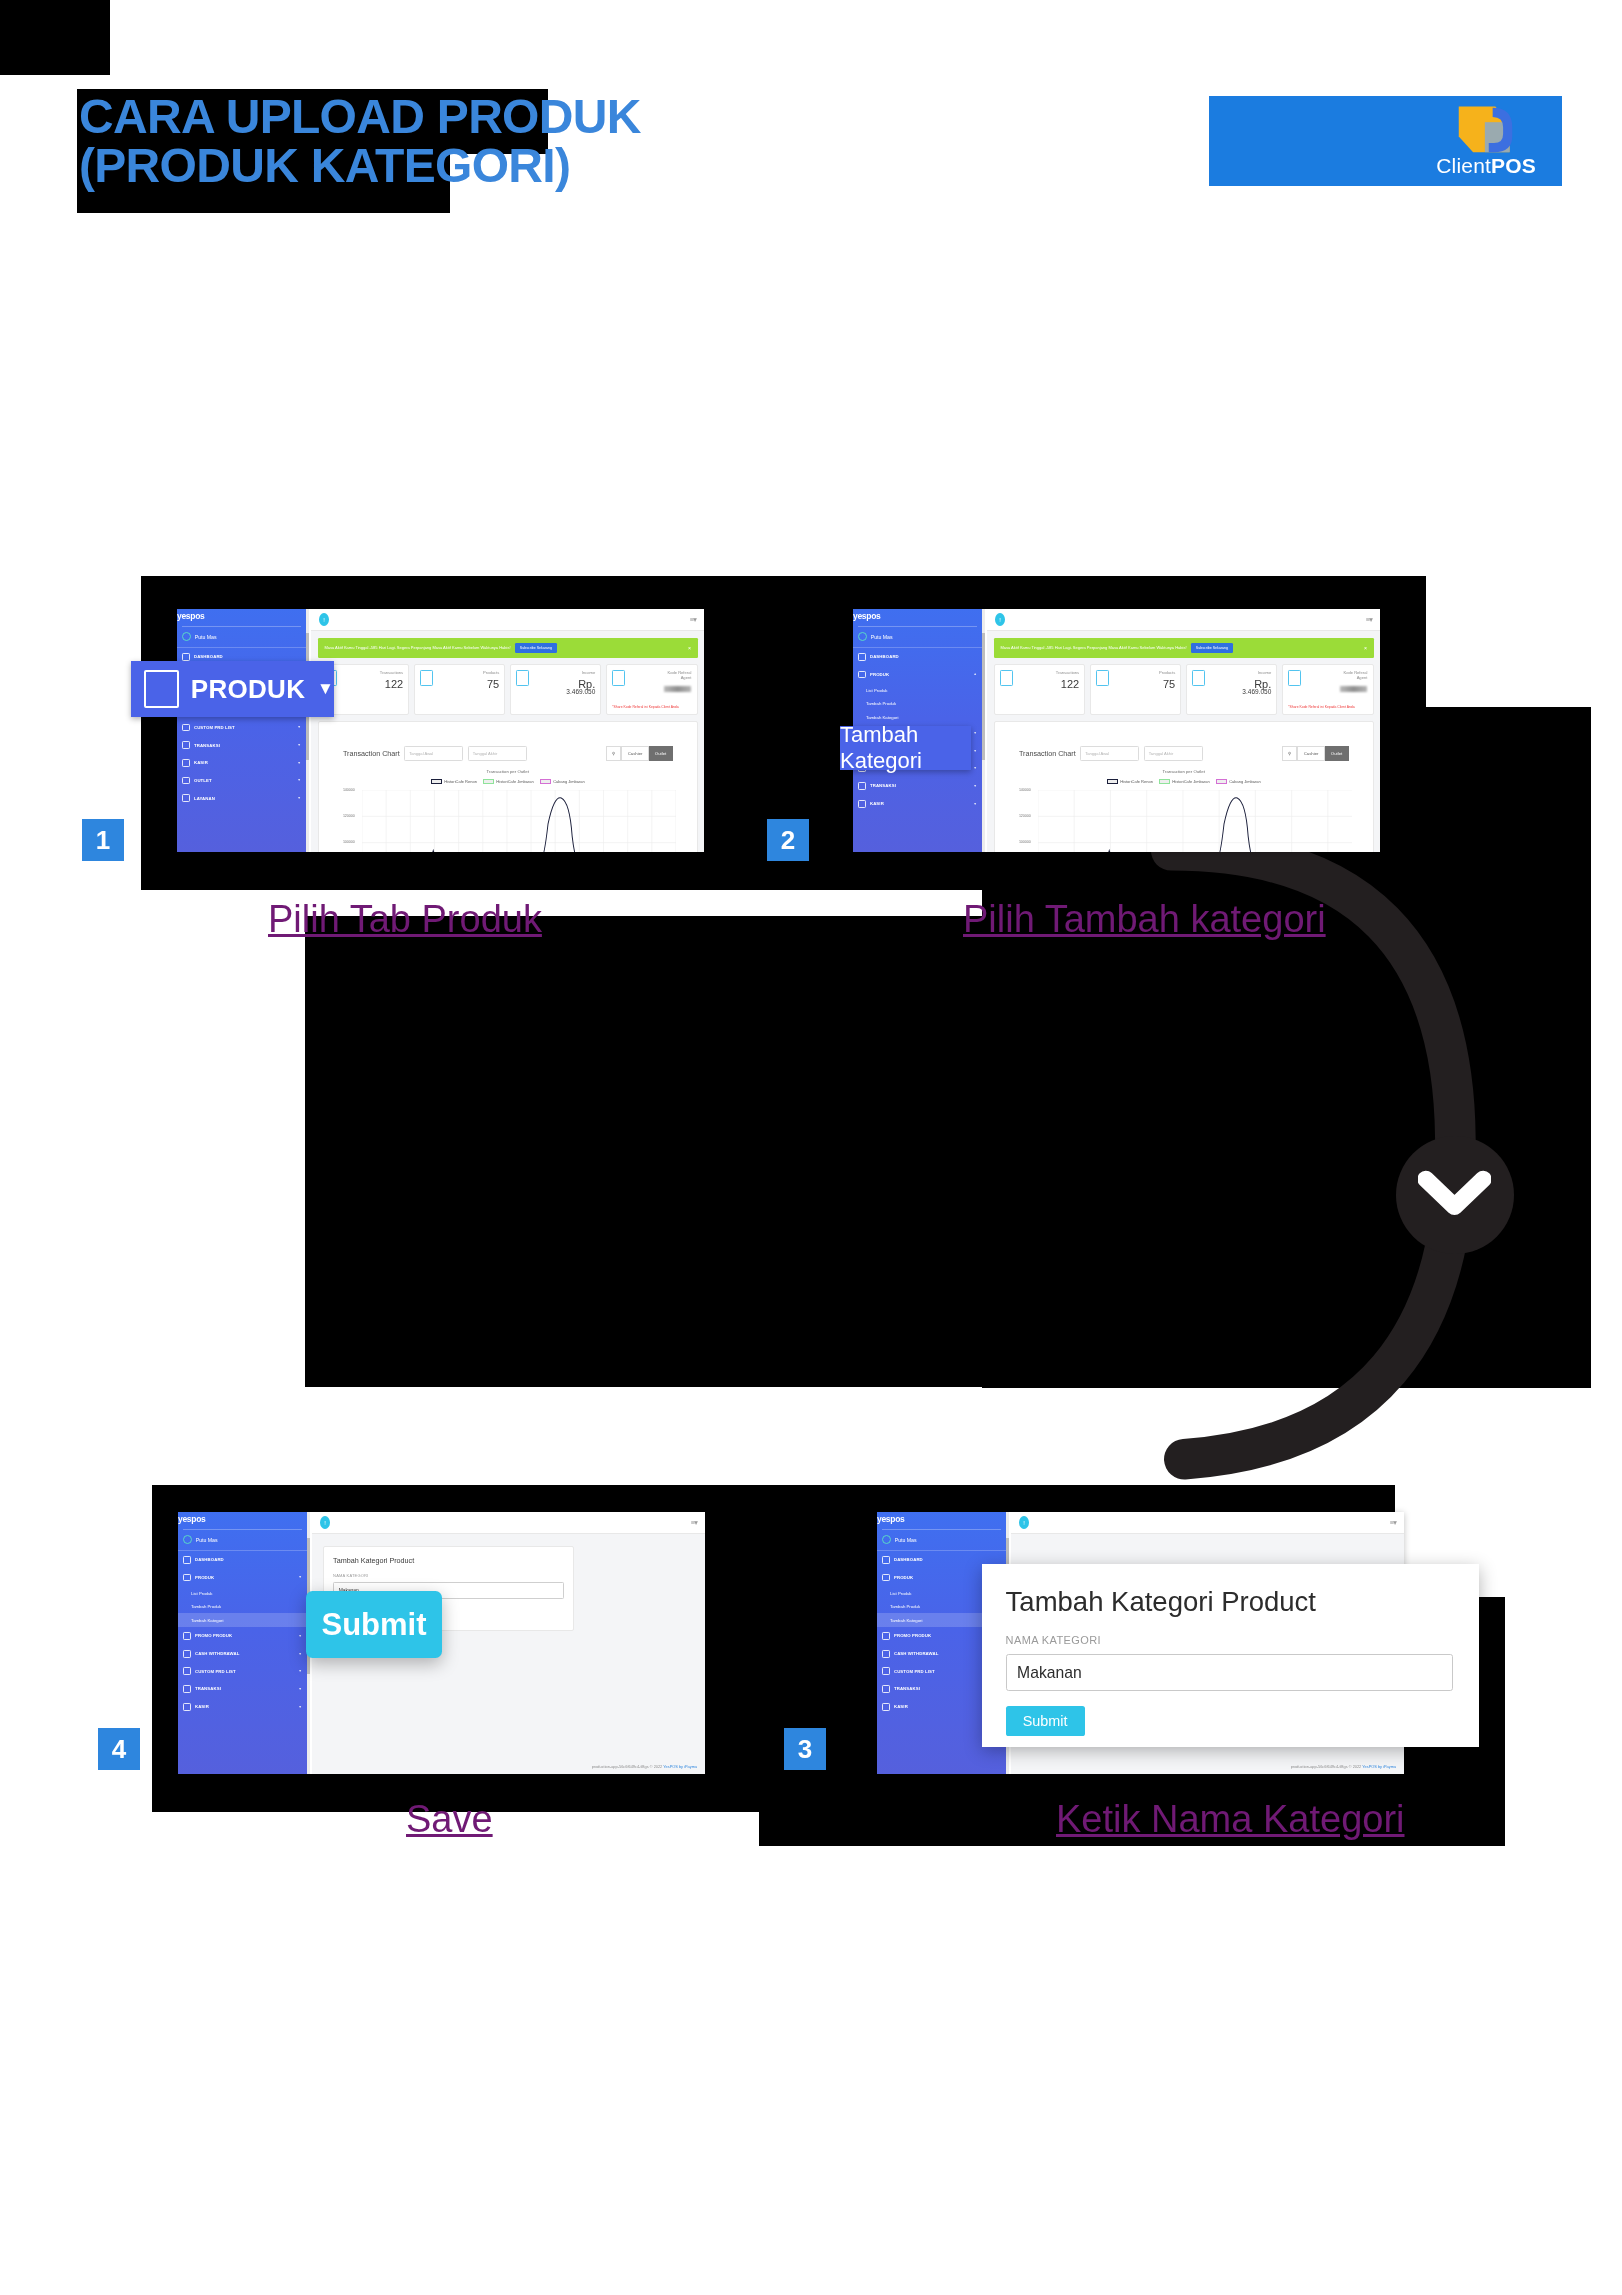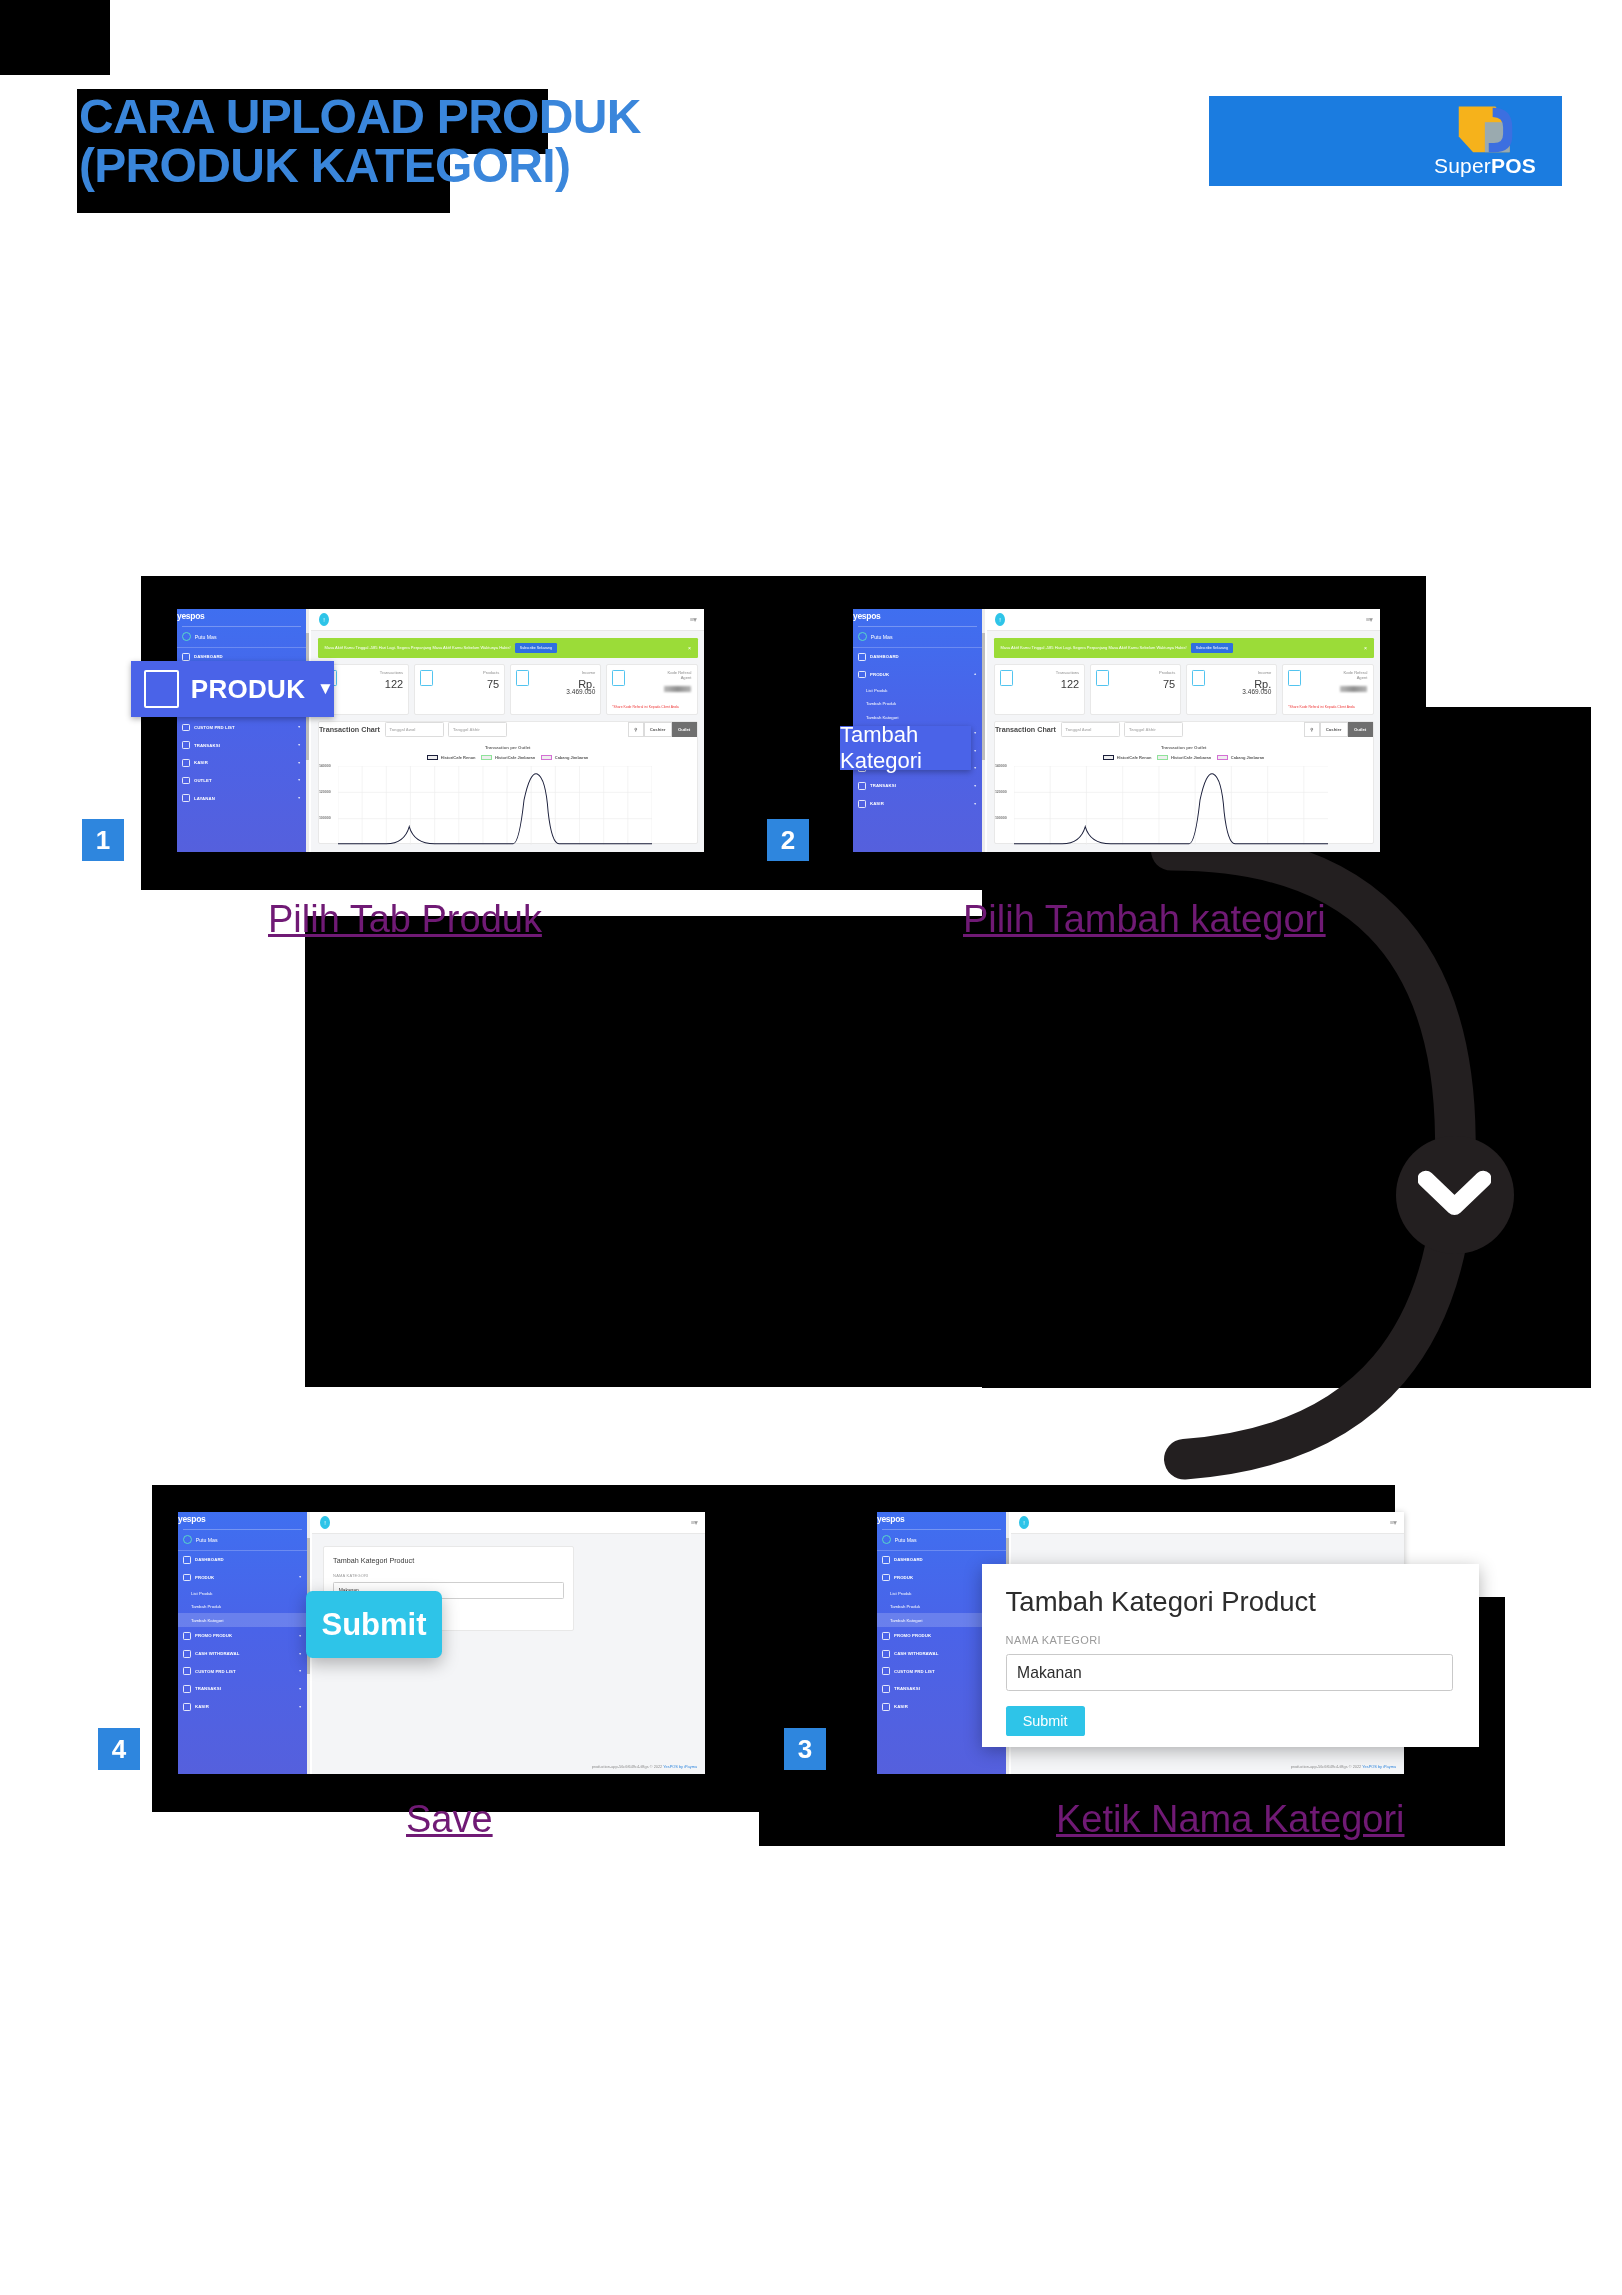--- a/index.html
+++ b/index.html
@@ -102,21 +102,21 @@
   .card .cico { width:13px;height:15.7px;border:0.8px solid #52c4ef;border-radius:1.3px; }
   .card .lbl { position:absolute; right:5.2px; top:5.2px; font-size:4.1px; color:#8d8d8d; text-align:right; }
   .card .val { position:absolute; right:5.2px; top:13px; font-size:11px; color:#3a3a3a; text-align:right; }
   .card .val2 { position:absolute; right:5.2px; top:23.6px; font-size:6.5px; color:#3a3a3a; text-align:right; }
   .card .blur { position:absolute; right:5.2px; top:21.6px; width:27.5px; height:5.9px;
                 background:linear-gradient(90deg,#b9b9b9,#8f8f8f,#b5b5b5); filter:blur(1px); }
   .card .note { position:absolute; left:5.2px; right:5.2px; bottom:3.9px;
                 font-size:3.4px; color:#ef3a3a; line-height:1.35; }
 
   .panel { margin:5.9px 6.5px 0; background:#fff; border:0.7px solid #e8e8e8;
-           border-radius:2px; padding:0;font-weight:bold; }
+           border-radius:2px; padding:24px; }
   .panel-head { display:flex; align-items:center; gap:4.6px; }
   .panel-title { font-size:7.2px; color:#4a4a4a; }
   .fld { flex:1; max-width:59px; height:15.7px; border:0.7px solid #dcdcdc; border-radius:1.3px;
          font-size:4.1px; color:#b4b4b4; display:flex; align-items:center; padding:0 3.9px; }
   .grp { display:flex; margin-left:auto; }
   .grp > div { height:15.7px; border:0.7px solid #dcdcdc; display:flex; align-items:center;
                justify-content:center; font-size:4.3px; color:#5a5a5a; padding:0 5.2px; }
   .grp .sq { width:15.7px; padding:0; }
   .grp .on { background:#6f6f6f; color:#fff; border-color:#6f6f6f; }
   .chart-title { text-align:center; font-size:4.3px; color:#6a6a6a; margin-top:7.9px; }
@@ -173,21 +173,21 @@
   <div class="title-text"><span>CARA UPLOAD PRODUK</span><br><span>(PRODUK KATEGORI)</span></div>
 
   <div class="logo-box">
     <div class="logo-mark">
       <svg width="77" height="60" viewBox="0 0 118 92">
         <path d="M18 10 L74 10 L96 34 L96 80 L40 80 L18 56 Z" fill="#f6b21b"></path>
         <path d="M58 34 L96 34 L96 80 L58 80 Z" fill="#8aa8c9" opacity=".85"></path>
         <path d="M70 12 Q100 12 100 42 L100 56 Q100 80 72 80 L64 80 L64 66 L72 66 Q86 66 86 52 L86 42 Q86 26 70 26 Z" fill="#3c6fe0"></path>
       </svg>
     </div>
-    <div class="logo-text"><span>Super</span><b>POS</b></div>
+    <div class="logo-text"><span>Client</span><b>POS</b></div>
   </div>
 
   <div class="backdrop" style="left:141px;top:576px;width:1126px;height:314px;"></div>
   <div class="backdrop" style="left:817px;top:576px;width:609px;height:314px;"></div>
   <div class="backdrop" style="left:305px;top:916px;width:955px;height:471px;"></div>
   <div class="backdrop" style="left:982px;top:707px;width:609px;height:681px;"></div>
   <div class="backdrop" style="left:152px;top:1485px;width:1243px;height:327px;"></div>
   <div class="backdrop" style="left:759px;top:1597px;width:746px;height:249px;"></div>
 
   <div class="connector">

